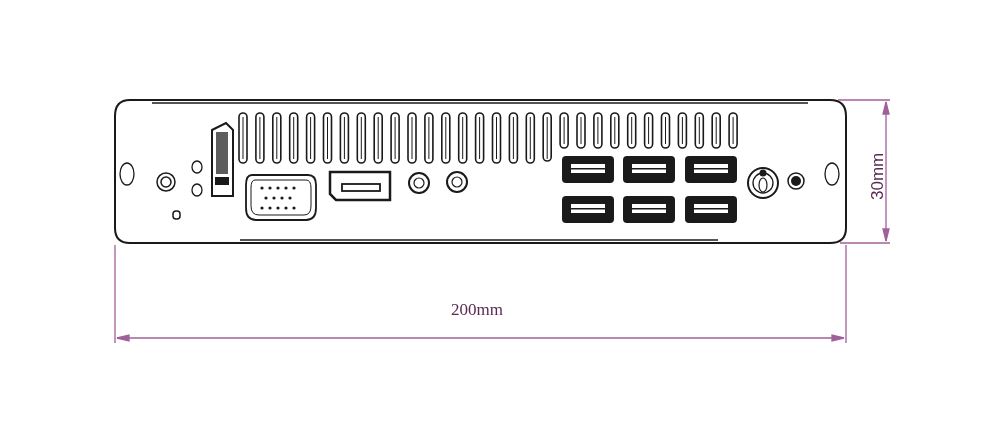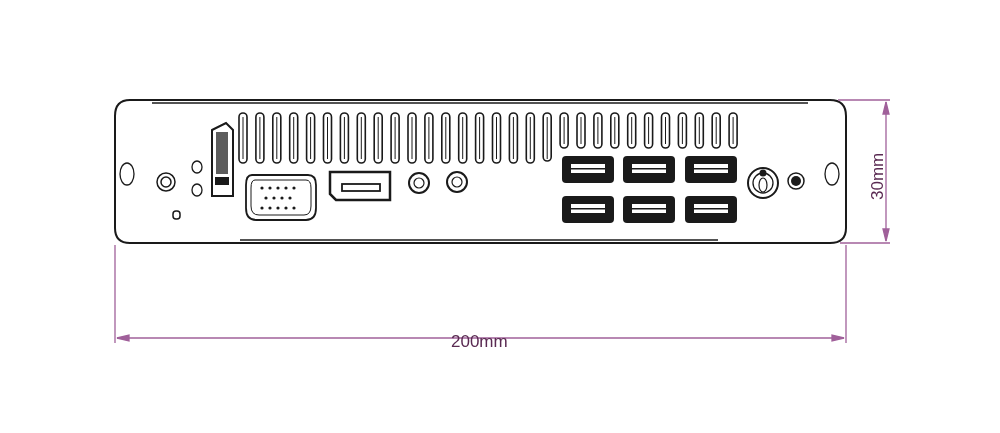--- a/index.html
+++ b/index.html
@@ -1,19 +1,19 @@
 <!DOCTYPE html>
 <html><head>
 <meta charset="utf-8">
 <style>
   html,body{margin:0;padding:0;background:#ffffff;}
   body{width:1000px;height:433px;position:relative;overflow:hidden;font-family:"Liberation Sans",sans-serif;}
   svg{position:absolute;left:0;top:0;}
   .dim-label{position:absolute;color:#5a2a52;font-family:"Liberation Sans",sans-serif;font-size:17px;}
-  #dim-w{left:451px;top:332px;}
+  #dim-w{left:451px;top:300px;font-family:Liberation Serif, serif;}
   #dim-h{left:868px;top:160px;transform:rotate(-90deg);transform-origin:left top;top:200px;}
 </style>
 </head>
 <body>
 
 <svg width="1000" height="433" viewBox="0 0 1000 433">
 
   <g fill="none" stroke="#1a1a1a">
     <path d="M130 100 L830 100 Q846 100 846 116 L846 228 Q846 243 830 243 L130 243 Q115 243 115 228 L115 116 Q115 100 130 100 Z" stroke-width="2"></path>
     <line x1="152" y1="103" x2="808" y2="103" stroke-width="1.4"></line>

